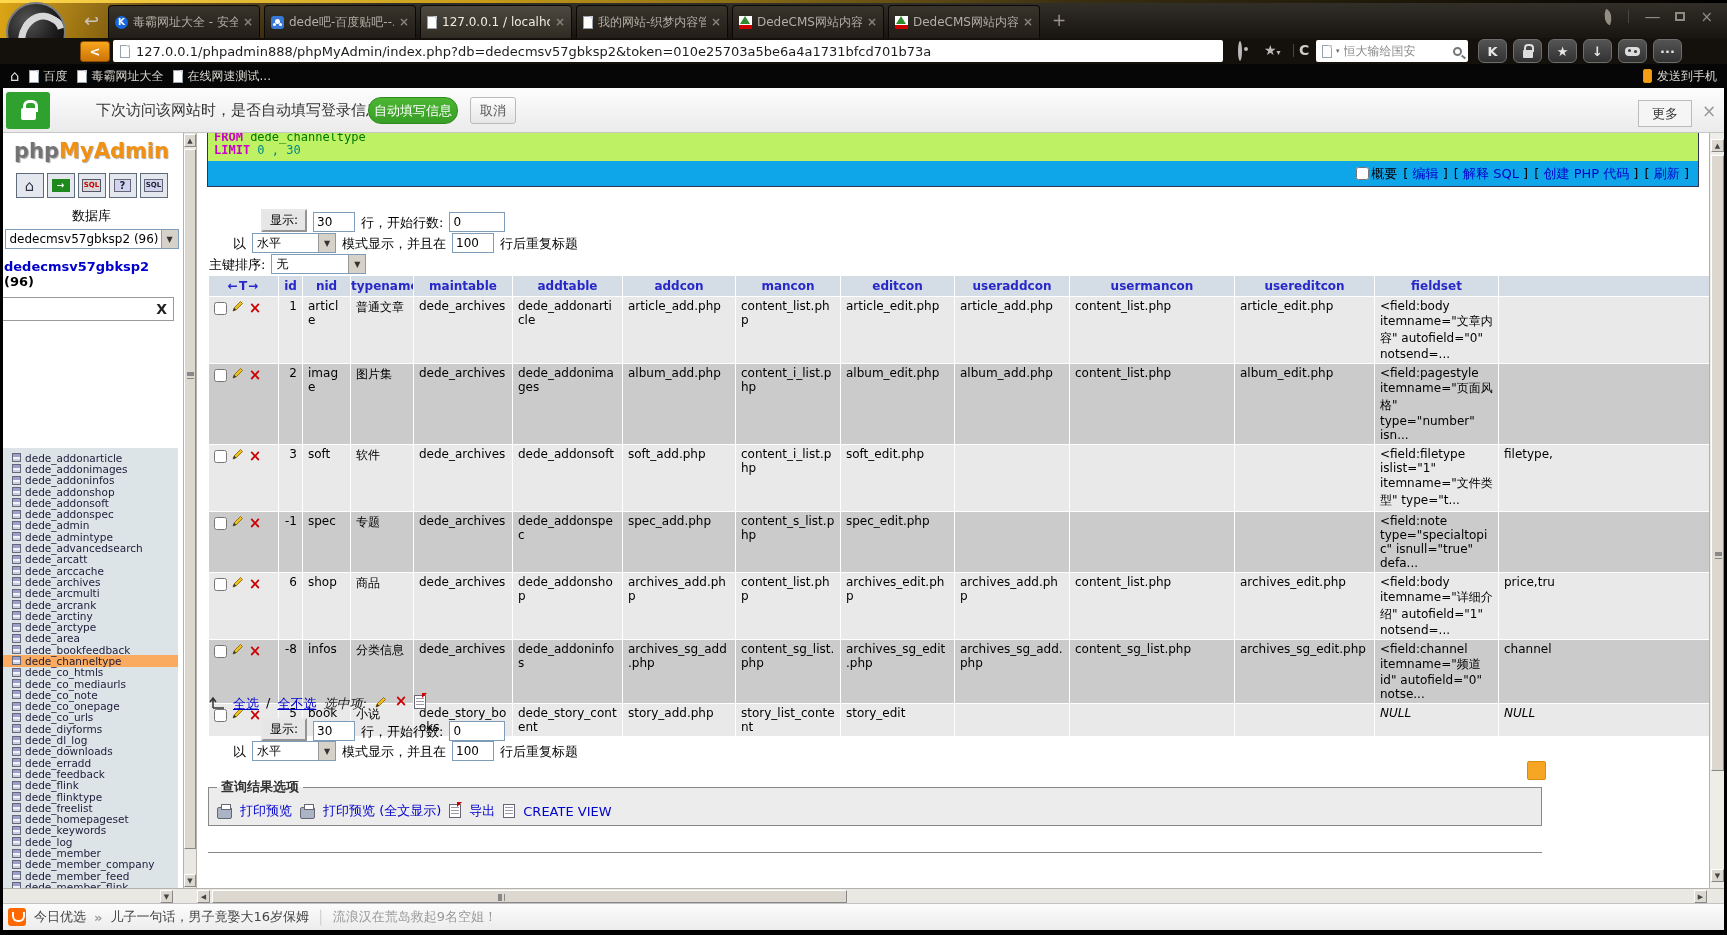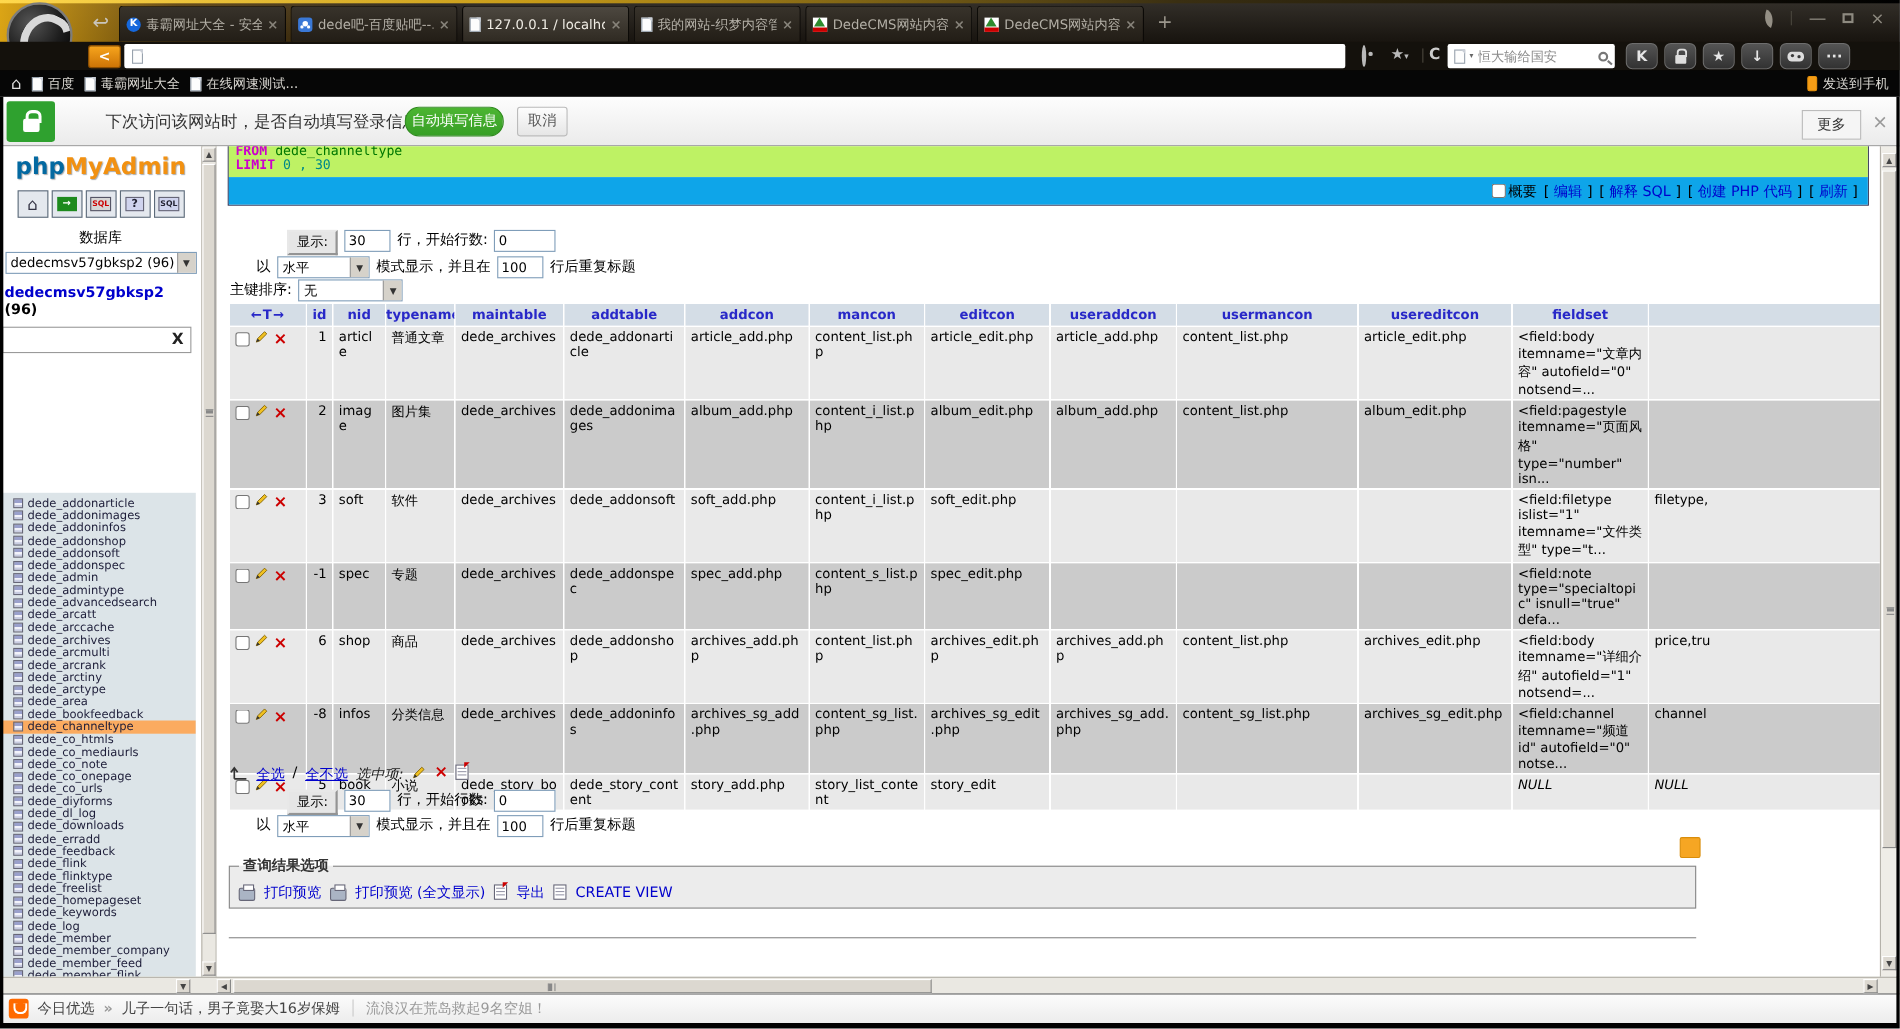--- a/index.html
+++ b/index.html
@@ -53,21 +53,21 @@
 .biglock::before{content:"";position:absolute;left:2px;top:-8px;width:9px;height:9px;border:3px solid #fff;border-bottom:none;border-radius:6px 6px 0 0}
 #notif-msg{position:absolute;left:96px;top:13px;font-size:15px;color:#333}
 #notif-accept{position:absolute;left:368px;top:9px;width:90px;height:27px;border-radius:13px;background:linear-gradient(#4cb532,#379f26);border:1px solid #2f8a1f;color:#fff;font-size:13px;text-align:center;line-height:25px}
 #notif-cancel{position:absolute;left:470px;top:9px;width:46px;height:27px;border-radius:3px;background:linear-gradient(#fdfdfd,#e6e6e6);border:1px solid #bbb;color:#555;font-size:13px;text-align:center;line-height:25px}
 #notif-more{position:absolute;left:1638px;top:12px;width:54px;height:27px;background:#f5f5f5;border:1px solid #bbb;color:#333;font-size:13px;text-align:center;line-height:25px}
 #notif-x{position:absolute;left:1702px;top:13px;color:#999;font-size:17px}
 
 #page{position:absolute;left:0;top:133px;width:1727px;height:755px;background:#fff}
 #sidebar{position:absolute;left:0;top:0;width:183px;height:755px;background:#fff;overflow:hidden}
 #pmalogo{margin-top:6px;text-align:center;font-size:21px;font-weight:bold;text-shadow:1px 1px 1px #aaa}
-#pmalogo .p1{color:#0369a1}#pmalogo .p2{color:#f29111}
+#pmalogo .p1{color:#737373}#pmalogo .p2{color:#f29111}
 #pmabtns{margin-top:10px;display:flex;justify-content:center;gap:3px}
 .pmabtn{width:28px;height:25px;border:1px solid #5d6b7a;background:#e4e8ee;display:flex;align-items:center;justify-content:center}
 .exitico{width:18px;height:13px;background:#1e8a1e;color:#fff;font-size:9px;text-align:center;line-height:13px;font-weight:bold}
 .sqlico{width:19px;height:13px;background:#d6d6d6;border:1px solid #556;color:#c00;font-size:7px;font-weight:bold;text-align:center;line-height:11px}
 .qico{width:17px;height:13px;background:#cfd3ee;border:1px solid #667;color:#223;font-size:10px;font-weight:bold;text-align:center;line-height:12px}
 .sqlcico{width:19px;height:13px;background:#cfd3ee;border:1px solid #667;color:#223;font-size:7px;font-weight:bold;text-align:center;line-height:11px}
 #dblabel{margin-top:9px;text-align:center;font-size:13px;color:#000}
 #dbselect{margin:4px auto 0;width:174px;height:20px;border:1px solid #7f9db9;background:#fff;display:flex;align-items:center;font-size:12px;padding-left:4px}
 .selarrow{margin-left:auto;width:17px;height:18px;background:#d6d2ca;border-left:1px solid #999;font-size:8px;color:#333;display:flex;align-items:center;justify-content:center}
 #dblink{margin:10px 0 0 4px;font-size:13px;font-weight:bold}
@@ -84,21 +84,21 @@
 #sdiv .thumb{position:absolute;left:0;top:16px;width:12px;height:700px;background:#dcd8d0;border:1px solid #fff;border-right-color:#888;border-bottom-color:#888}
 .grip{position:absolute;left:2px;width:7px;height:7px;border-top:1px solid #888;border-bottom:1px solid #888;box-shadow:0 3px 0 #888 inset}
 
 #main{position:absolute;left:197px;top:0;width:1512px;height:755px;overflow:hidden;background:#fff;font-size:12px}
 #sqlbox{position:absolute;left:10px;top:-8px;width:1492px;border:1px solid #335}
 #sqltext{background:#bef264;padding:5px 6px 4px;font-family:"DejaVu Sans Mono",monospace;font-size:12px;line-height:13px}
 .kw{color:#cc00cc;font-weight:bold}.tbn{color:#007700}.num{color:#008888}
 #sqlstrip{background:#0ea5e9;height:25px;display:flex;align-items:center;justify-content:flex-end;padding-right:9px;font-size:13px;gap:2px}
 .blink{color:#0000cc}
 .brk::before{content:"\a0[ "}.brk::after{content:" ]"}
-.ctlrow{position:absolute;display:flex;align-items:flex-start;gap:6px;font-size:13px;color:#000;white-space:nowrap}
+.ctlrow{position:absolute;display:flex;align-items:flex-end;gap:6px;font-size:13px;color:#000;white-space:nowrap}
 .showbtn{border:2px outset #e8e8e8;background:#e6e6e6;padding:1px 7px;font-size:12px}
 .ti{border:1px solid #7f9db9;height:20px;font-size:12px;padding:1px 3px;font-family:"DejaVu Sans",sans-serif}
 .fsel{display:inline-flex;align-items:center;border:1px solid #7f9db9;background:#fff;height:20px;font-size:12px;padding-left:4px}
 
 #dtable{position:absolute;left:11px;top:142px;border-collapse:collapse;table-layout:fixed;width:1502px}
 #dtable th{background:#d4dde6;color:#2828c8;font-weight:bold;border:1px solid #fff;height:21px;font-size:12px;text-align:center;overflow:hidden}
 #dtable td{border:1px solid #fff;padding:2px 5px;vertical-align:top;font-size:12px;color:#000;overflow:hidden;word-wrap:break-word}
 tr.odd td{background:#e9e9e9}tr.even td{background:#cbcbcb}
 .nullv{font-style:italic;color:#333}
 .navc{white-space:nowrap}
@@ -190,20 +190,21 @@
     <span class="vsep"></span>
     <span>—</span>
     <span class="maxbox"></span>
     <span style="font-size:15px">×</span>
   </div>
 
   <div id="addrbar">
     <div id="backbtn">&lt;</div>
     <div id="urlbox">
       <span class="pageicon"></span>
+      <span id="urltext">127.0.0.1/phpadmin888/phpMyAdmin/index.php?db=dedecmsv57gbksp2&amp;token=010e25703a5be6a4a1731bfcd701b73a</span>
     </div>
     <span class="addricon" style="left:1238px"><span class="fan"></span></span>
     <span class="addricon" style="left:1264px;top:4px">★<span style="font-size:8px">▾</span></span>
     <span class="addricon" style="left:1293px;top:6px;width:1px;height:13px;background:#4a463e"></span>
     <span class="addricon" style="left:1299px;top:4px;font-weight:bold;color:#ccc">C</span>
     <div id="searchbox">
       <span class="pageicon"></span>
       <span style="font-size:7px;color:#666">▾</span>
       <span id="searchtext">恒大输给国安</span>
       <span class="mag"></span>

